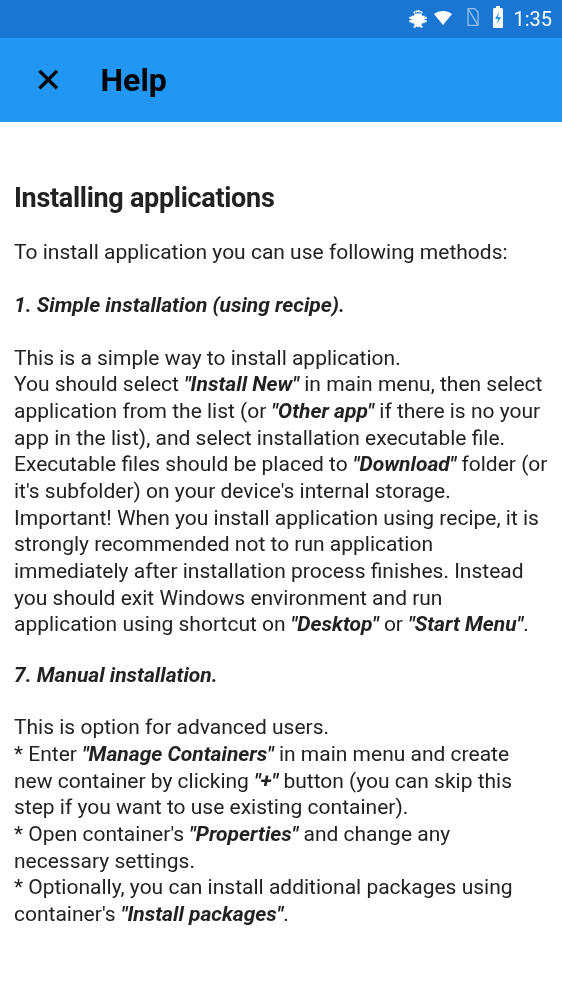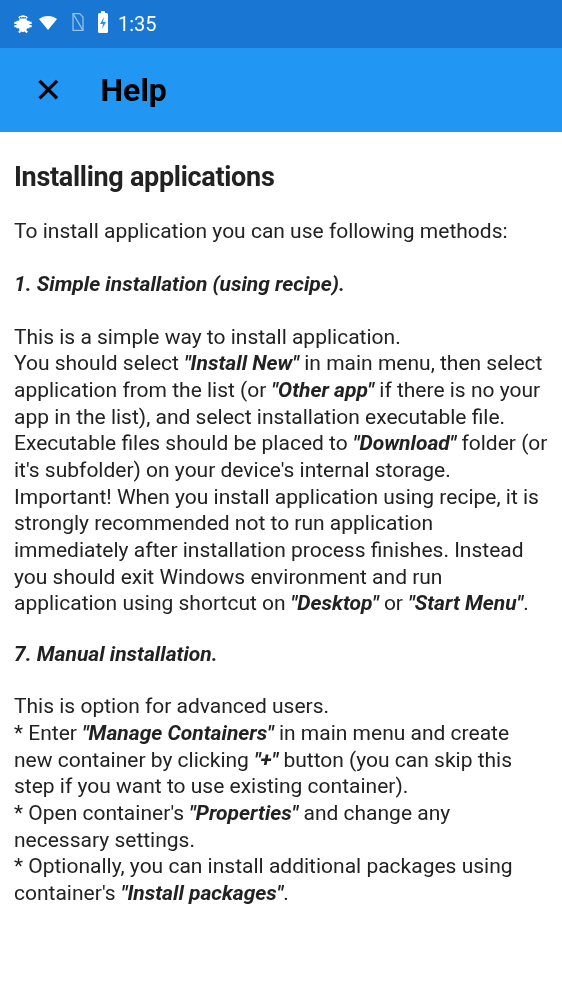--- a/index.html
+++ b/index.html
@@ -1,24 +1,24 @@
 <!DOCTYPE html>
 <html><head>
 <meta charset="utf-8">
 <style>
   * { margin: 0; padding: 0; box-sizing: border-box; }
   html, body { width: 562px; height: 1004px; font-family: Roboto, Arial, sans-serif; background: #fff; color: #111; overflow: hidden; }
-  .statusbar { height: 48px; background: #1976d2; display: flex; align-items: center; justify-content: flex-start; padding: 0 10px; color: #fff; font-size: 20px; }
+  .statusbar { height: 38px; background: #1976d2; display: flex; align-items: center; justify-content: flex-end; padding: 0 10px; color: #fff; font-size: 20px; }
   .status-left { display: flex; align-items: center; gap: 6px; }
   .status-right { display: flex; align-items: center; gap: 8px; }
   .bug-icon svg { display: block; }
   .appbar { height: 84px; background: #2196f3; display: flex; align-items: center; padding: 0 20px; }
   .appbar .close { font-size: 34px; color: #000; margin-right: 38px; margin-left: 14px; font-weight: 400; }
   .appbar .title { font-size: 32px; color: #000; font-weight: 700; }
-  .content { padding: 14px 14px 8px 14px; font-size: 21px; line-height: 1.27; color: #222; }
+  .content { padding: 14px 14px 8px 14px; font-size: 21px; line-height: 1.27; color: #222; margin-top: 31px; }
   .content h1 { font-size: 27px; font-weight: 700; margin: 14px 0 24px 0; letter-spacing: -0.3px; }
   .content p { margin: 0; }
   .content .intro { margin-bottom: 26px; }
   .content .section-h { font-weight: 700; margin: 0 0 26px 0; font-style: italic; }
   .content .block { margin-bottom: 24px; }
   b { font-weight: 400; text-align: center; }
   .bi { font-weight: 700; font-style: italic; }
   .sim-card { width: 20px; height: 20px; opacity: .55; }
 </style>
 </head>

